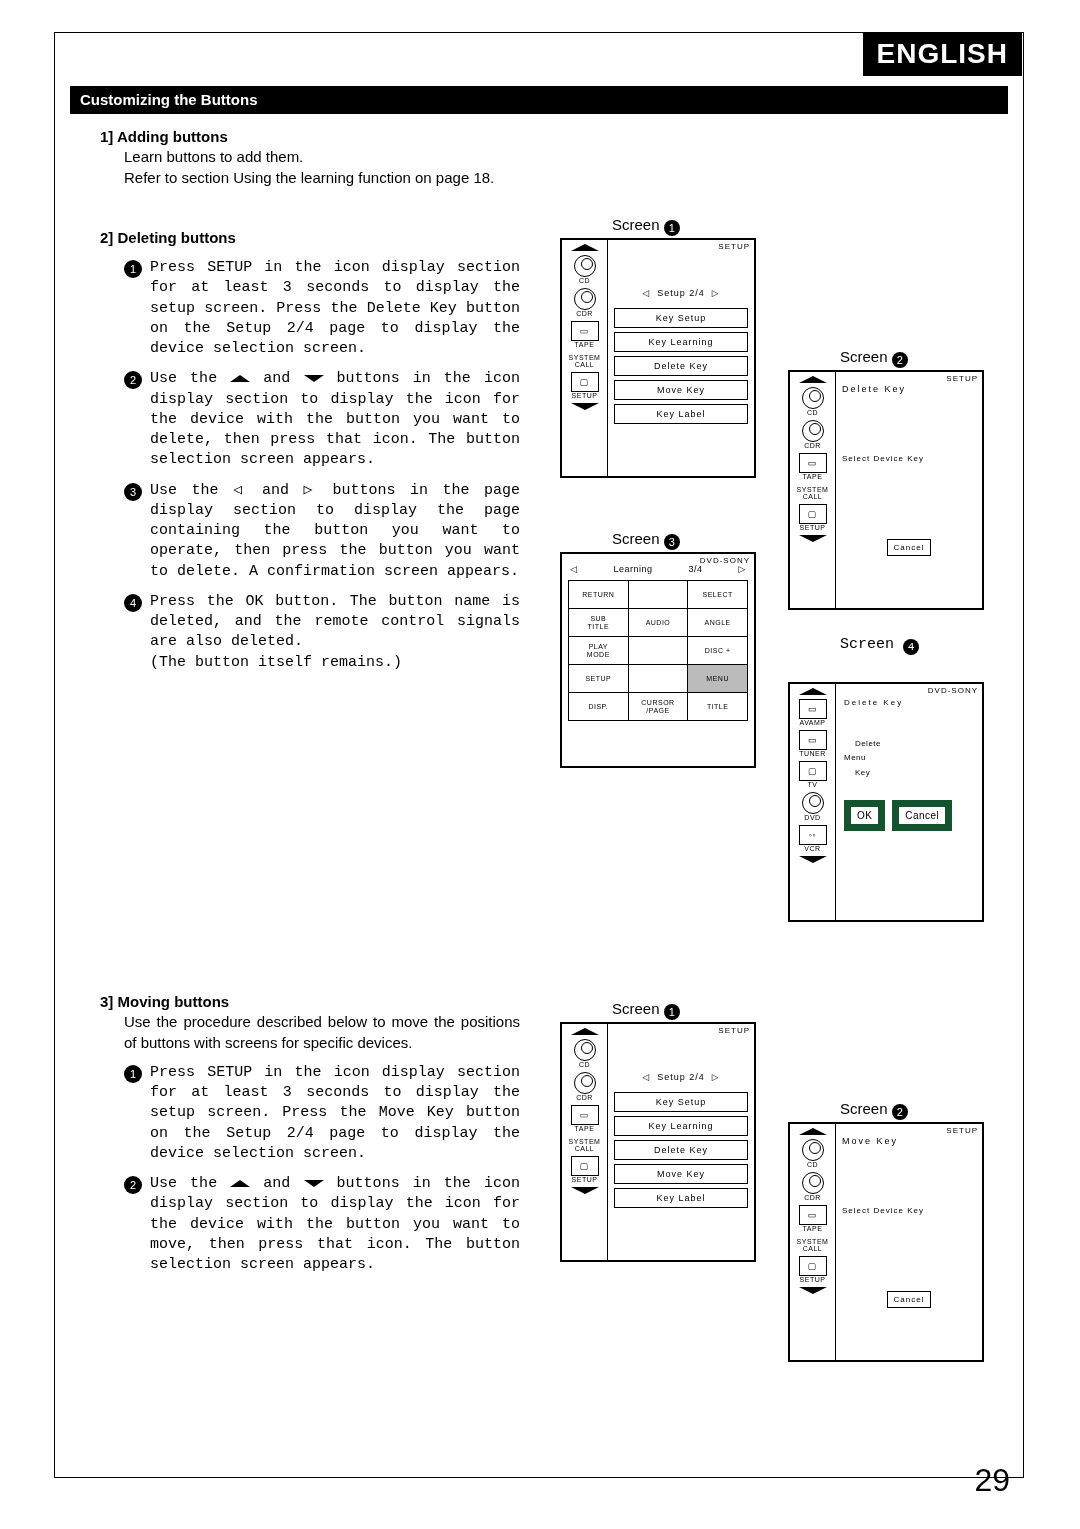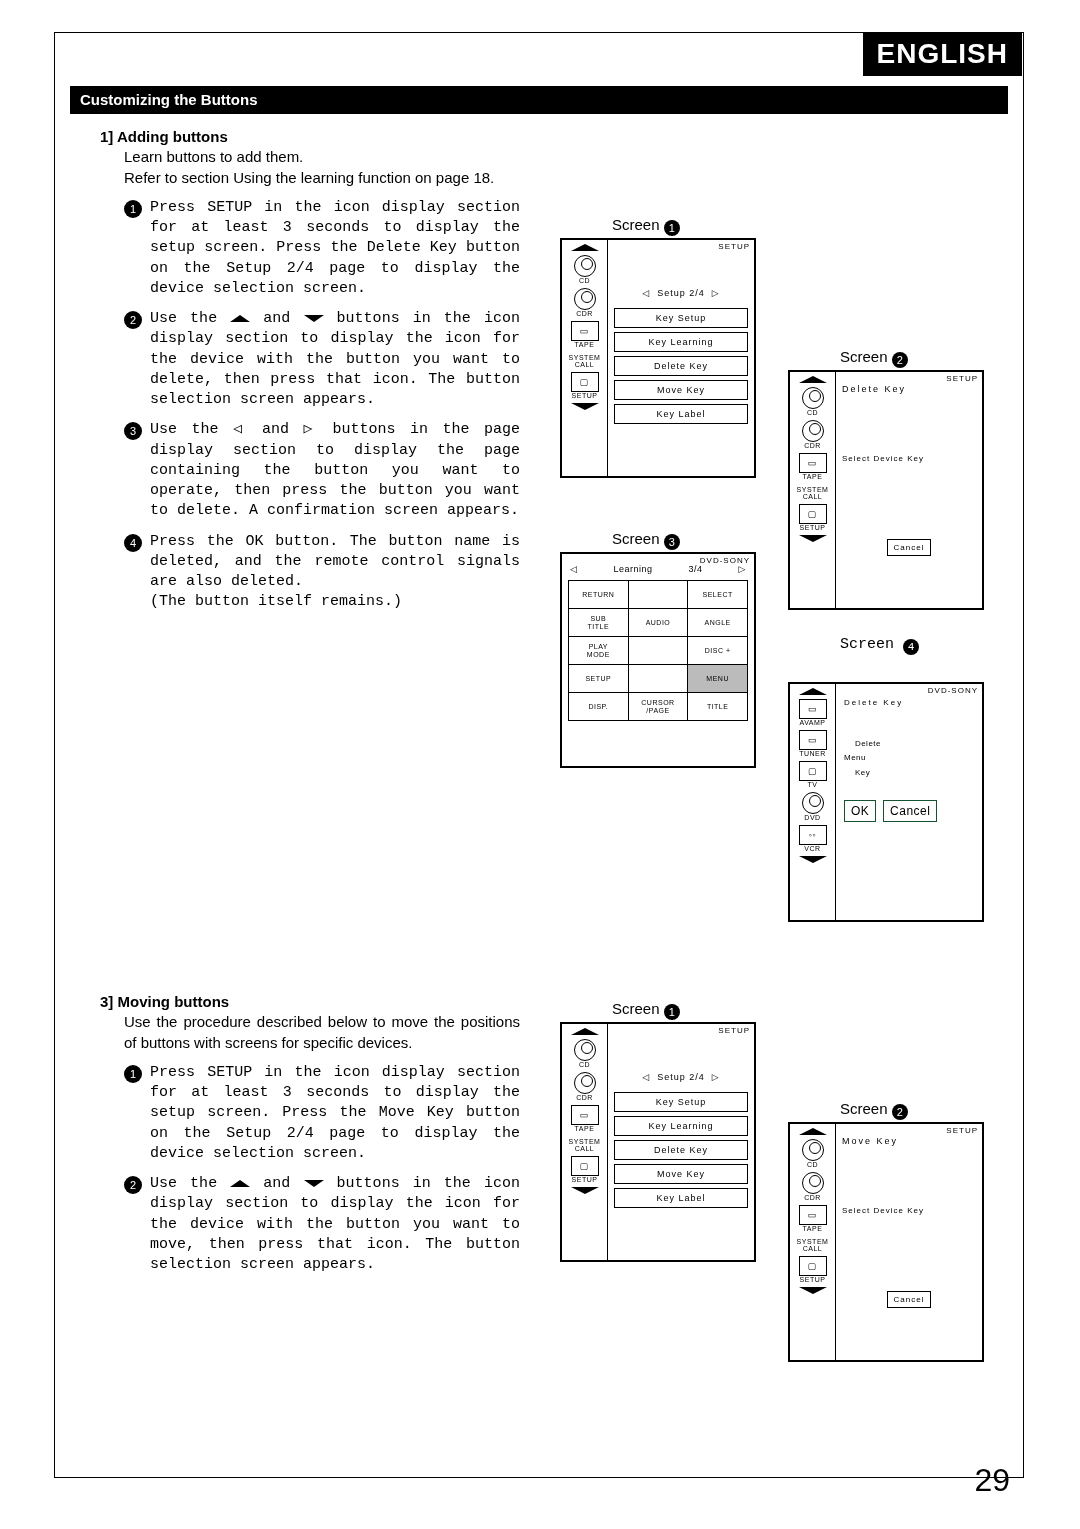--- a/index.html
+++ b/index.html
@@ -94,40 +94,41 @@
   .grid3 table { border-collapse: collapse; width: calc(100% - 12px); margin: 0 6px 6px;}
   .grid3 td { border:1px solid #000; width:33.3%; height:28px; text-align:center; vertical-align:middle; font-size:7px; line-height:1.1;}
   .grid3 td.hl { background:#bbb; }
 
   .lcd4 { position:absolute; border:2px solid #000; font-size:8px; letter-spacing:0.5px; }
   .lcd4 .corner { position:absolute; top:2px; right:4px; font-size:8px; letter-spacing:1px;}
   .lcd4 .side { float:left; width:46px; height:100%; border-right:1px solid #000; text-align:center; }
   .lcd4 .side .lab { font-size:7px; }
   .lcd4 .side .arrow-up, .lcd4 .side .arrow-down { margin:4px auto; display:block; border-left-width:14px; border-right-width:14px;}
   .lcd4 .main { margin-left:46px; padding:8px; }
-  .lcd4 .btn { border:1px solid #14532d; display:inline-block; padding:3px 6px; font-size:12px; margin-right:4px;}
+  .lcd4 .btn { border:7px solid #14532d; display:inline-block; padding:3px 6px; font-size:10px; margin-right:4px;}
 
   .side-icon { width:28px; height:20px; border:1px solid #000; margin: 4px auto 0; display:flex; align-items:center; justify-content:center; font-size:9px;}
   .side-circle { width:22px; height:22px; border:1px solid #000; border-radius:50%; margin: 4px auto 0; position:relative;}
   .side-circle::before{content:""; position:absolute; width:10px; height:10px; border:1px solid #000; border-radius:50%; top:2px; left:6px;}
 
   .page-num { position:absolute; bottom: 30px; right: 70px; font-size: 32px; }
 </style>
 </head>
 <body>
 
 <div class="outer-frame"></div>
 <div class="lang-tab">ENGLISH</div>
 <div class="section-bar">Customizing the Buttons</div>
 
 <div class="body">
   <div class="sub">1]  Adding buttons</div>
   <div class="indent">Learn  buttons to add them.</div>
   <div class="indent">Refer to section  Using the learning function  on page 18.</div>
 
+  <div class="sub" style="margin-top:40px">2]  Deleting buttons</div>
   <div class="indent">
     <div class="step">
       <div class="num">1</div>
       <div class="txt">Press  SETUP  in the icon display section for at least 3 seconds to display the setup screen. Press the  Delete Key  button on the  Setup 2/4  page to display the device selection screen.</div>
     </div>
     <div class="step">
       <div class="num">2</div>
       <div class="txt">
         <span>Use  the  </span><span class="arrow-up"></span><span>  and  </span><span class="arrow-down"></span><span>  buttons in the icon display section to display the icon for the device with the button you want to delete, then press that icon.  The button selection screen appears.</span>
       </div>

